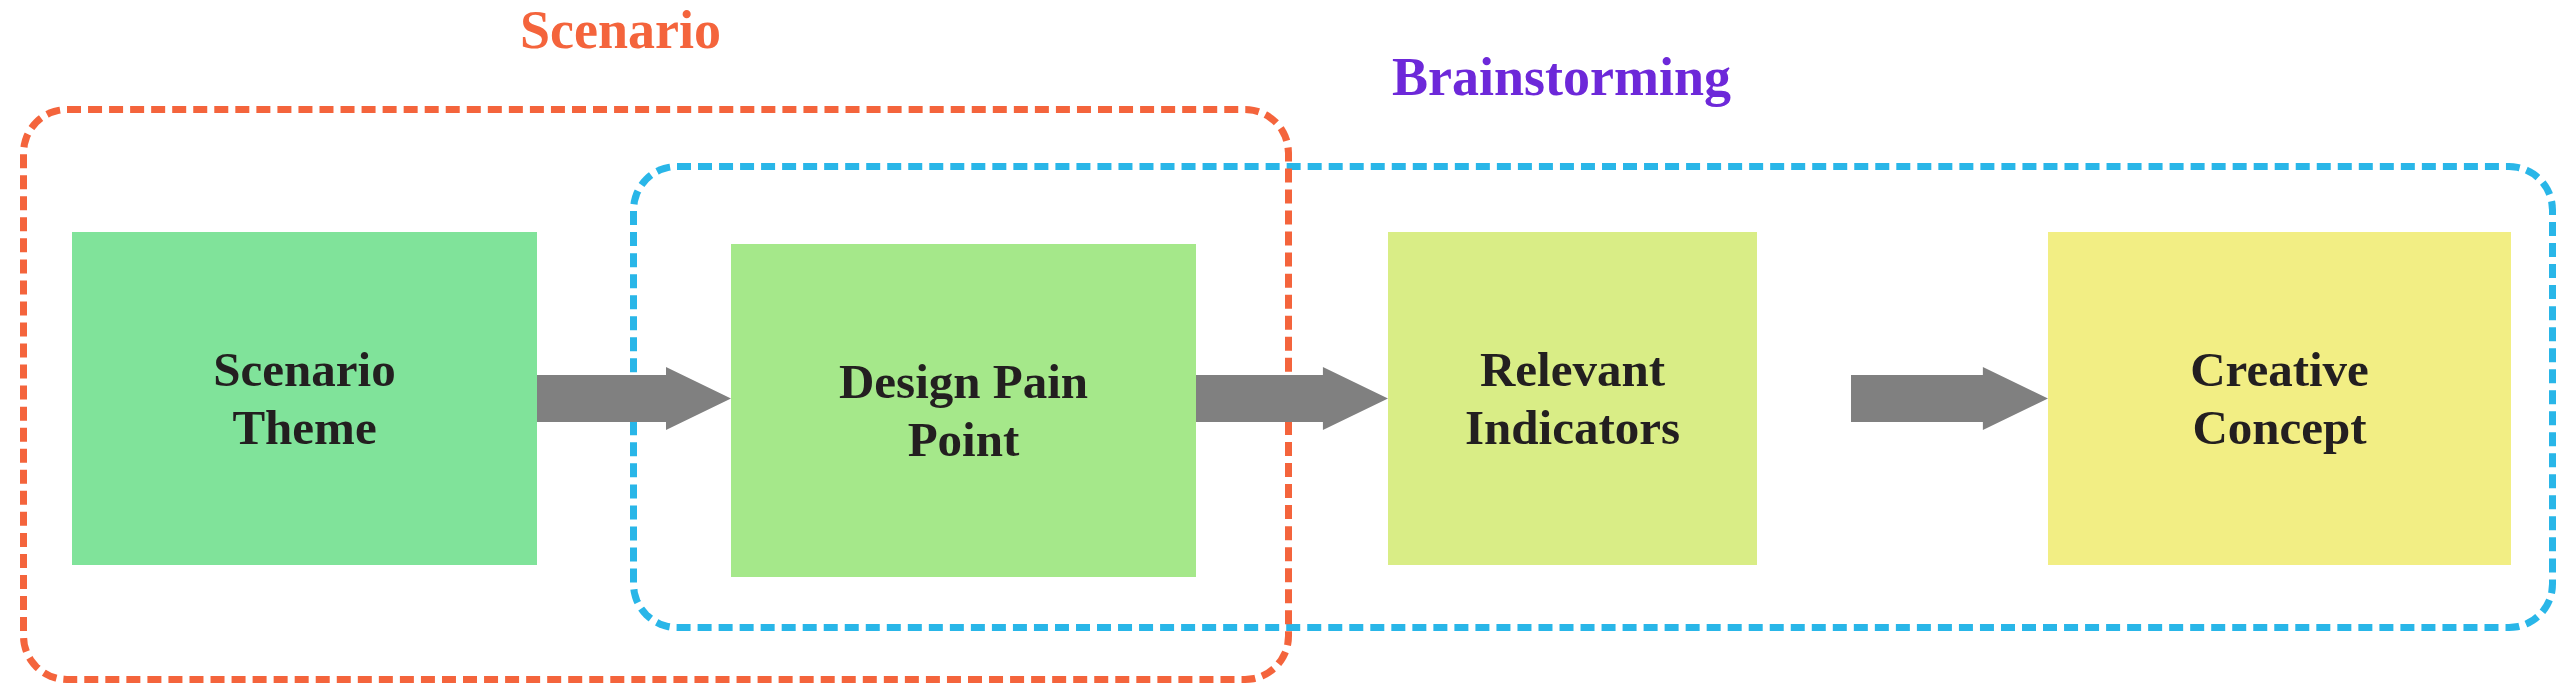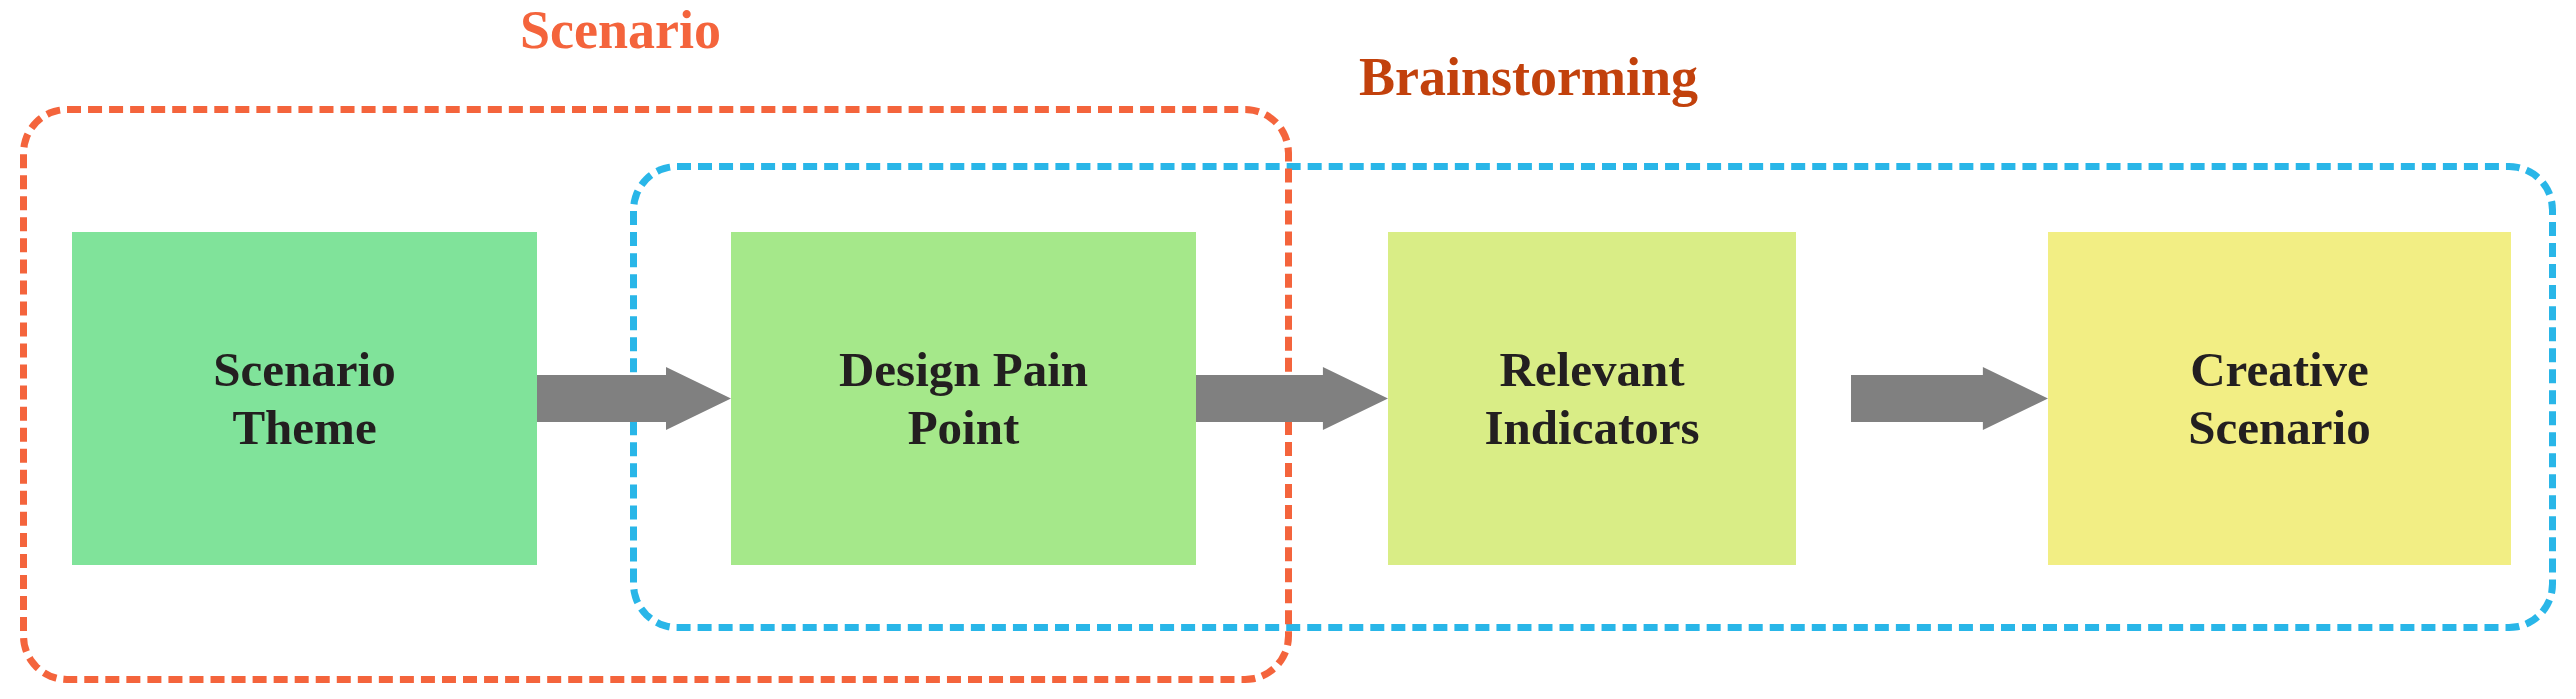--- a/index.html
+++ b/index.html
@@ -52,24 +52,24 @@
     line-height: 1;
     z-index: 6;
   }
   #label-scenario {
     left: 520px;
     top: 3.3px;
     font-size: 54px;
     color: #F4643C;
   }
   #label-brainstorming {
-    left: 1359px;
+    left: 1392px;
     top: 50px;
     font-size: 54px;
-    color: #c2410c;
+    color: #6d28d9;
   }
 
   
   .stage-box {
     position: absolute;
     top: 232px;
     height: 333px;
     display: flex;
     align-items: center;
     justify-content: center;
@@ -78,22 +78,22 @@
   }
   .stage-box-label {
     font-size: 49px;
     font-weight: bold;
     color: #231F20;
     line-height: 1.17;
     padding: 0 11.4px;
     white-space: pre-line;
   }
   #box-0 { left: 72px;  width: 465px; background: #80E39A; }
-  #box-1 { left: 731px; width: 465px; background: #A5E88A; }
-  #box-2 { left: 1388px; width: 408px; background: #D9ED86; }
+  #box-1 { left: 731px; width: 465px; background: #A5E88A; margin-top: 12px; }
+  #box-2 { left: 1388px; width: 369px; background: #D9ED86; }
   #box-3 { left: 2048px; width: 463px; background: #F2EE84; }
 
   
   .connector-arrow {
     position: absolute;
     top: 367px;
     height: 63px;
     z-index: 4;
   }
   .connector-arrow svg { display: block; width: 100%; height: 100%; }
@@ -122,21 +122,21 @@
 Point</span>
   </div>
 
   <div class="stage-box" id="box-2">
     <span class="stage-box-label">Relevant
 Indicators</span>
   </div>
 
   <div class="stage-box" id="box-3">
     <span class="stage-box-label">Creative
-Scenario</span>
+Concept</span>
   </div>
 
   <div class="connector-arrow" id="arrow-0">
     <svg viewBox="0 0 240 78" preserveAspectRatio="none" aria-hidden="true">
       <polygon points="0,10 160,10 160,0 240,39 160,78 160,68 0,68" fill="#808080"></polygon>
     </svg>
   </div>
 
   <div class="connector-arrow" id="arrow-1">
     <svg viewBox="0 0 236 78" preserveAspectRatio="none" aria-hidden="true">

